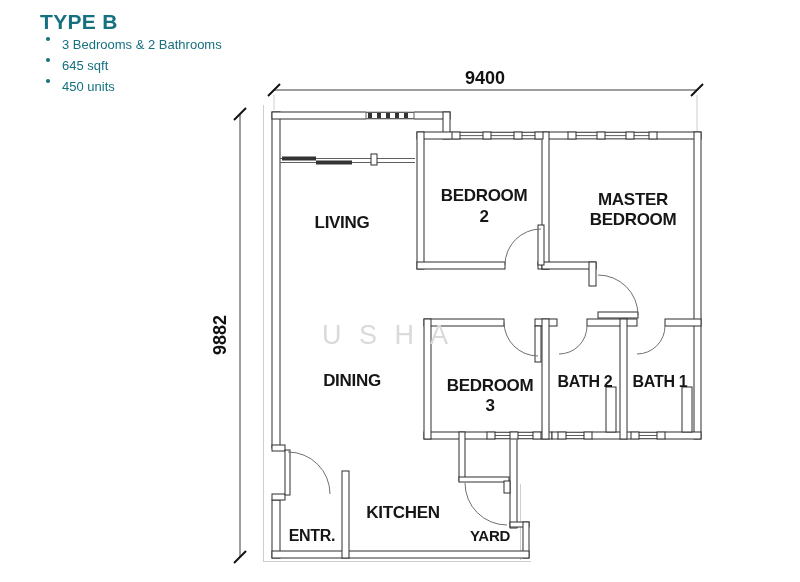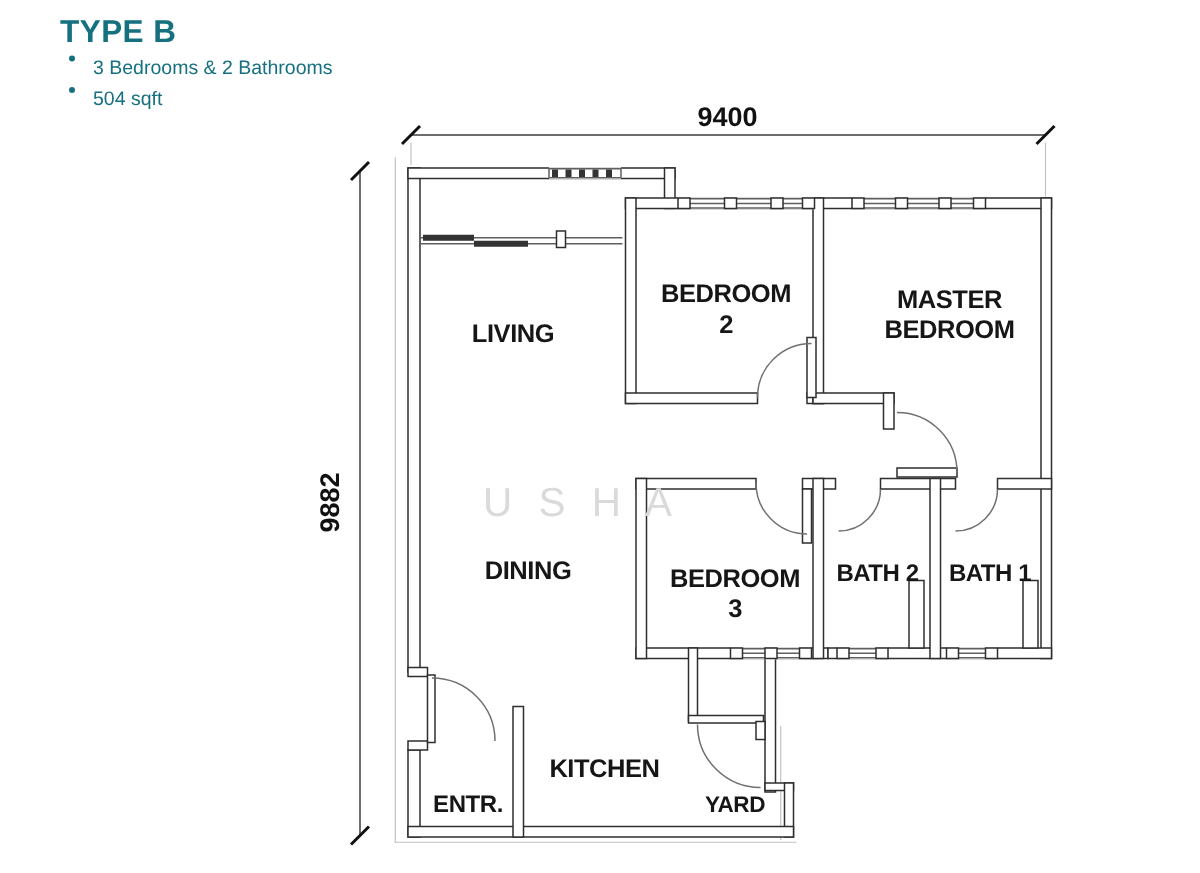--- a/index.html
+++ b/index.html
@@ -32,21 +32,25 @@
 
 <div class="header">
   <div class="title">TYPE B</div>
   <div class="bullets">
     <div class="bullet-row">
       <span class="dot"></span>
       <span>3 Bedrooms &amp; 2 Bathrooms</span>
     </div>
     <div class="bullet-row">
       <span class="dot"></span>
-      <span>504 sqft</span>
+      <span>645 sqft</span>
+    </div>
+    <div class="bullet-row">
+      <span class="dot"></span>
+      <span>450 units</span>
     </div>
   </div>
 </div>
 
 <svg width="800" height="582" viewBox="0 0 800 582">
 
   <g>
     <line class="faint" x1="263.5" y1="105" x2="263.5" y2="562"></line>
     <line class="faint" x1="263.5" y1="561.5" x2="531" y2="561.5"></line>
     <line class="faint" x1="520.5" y1="484" x2="520.5" y2="560"></line>

